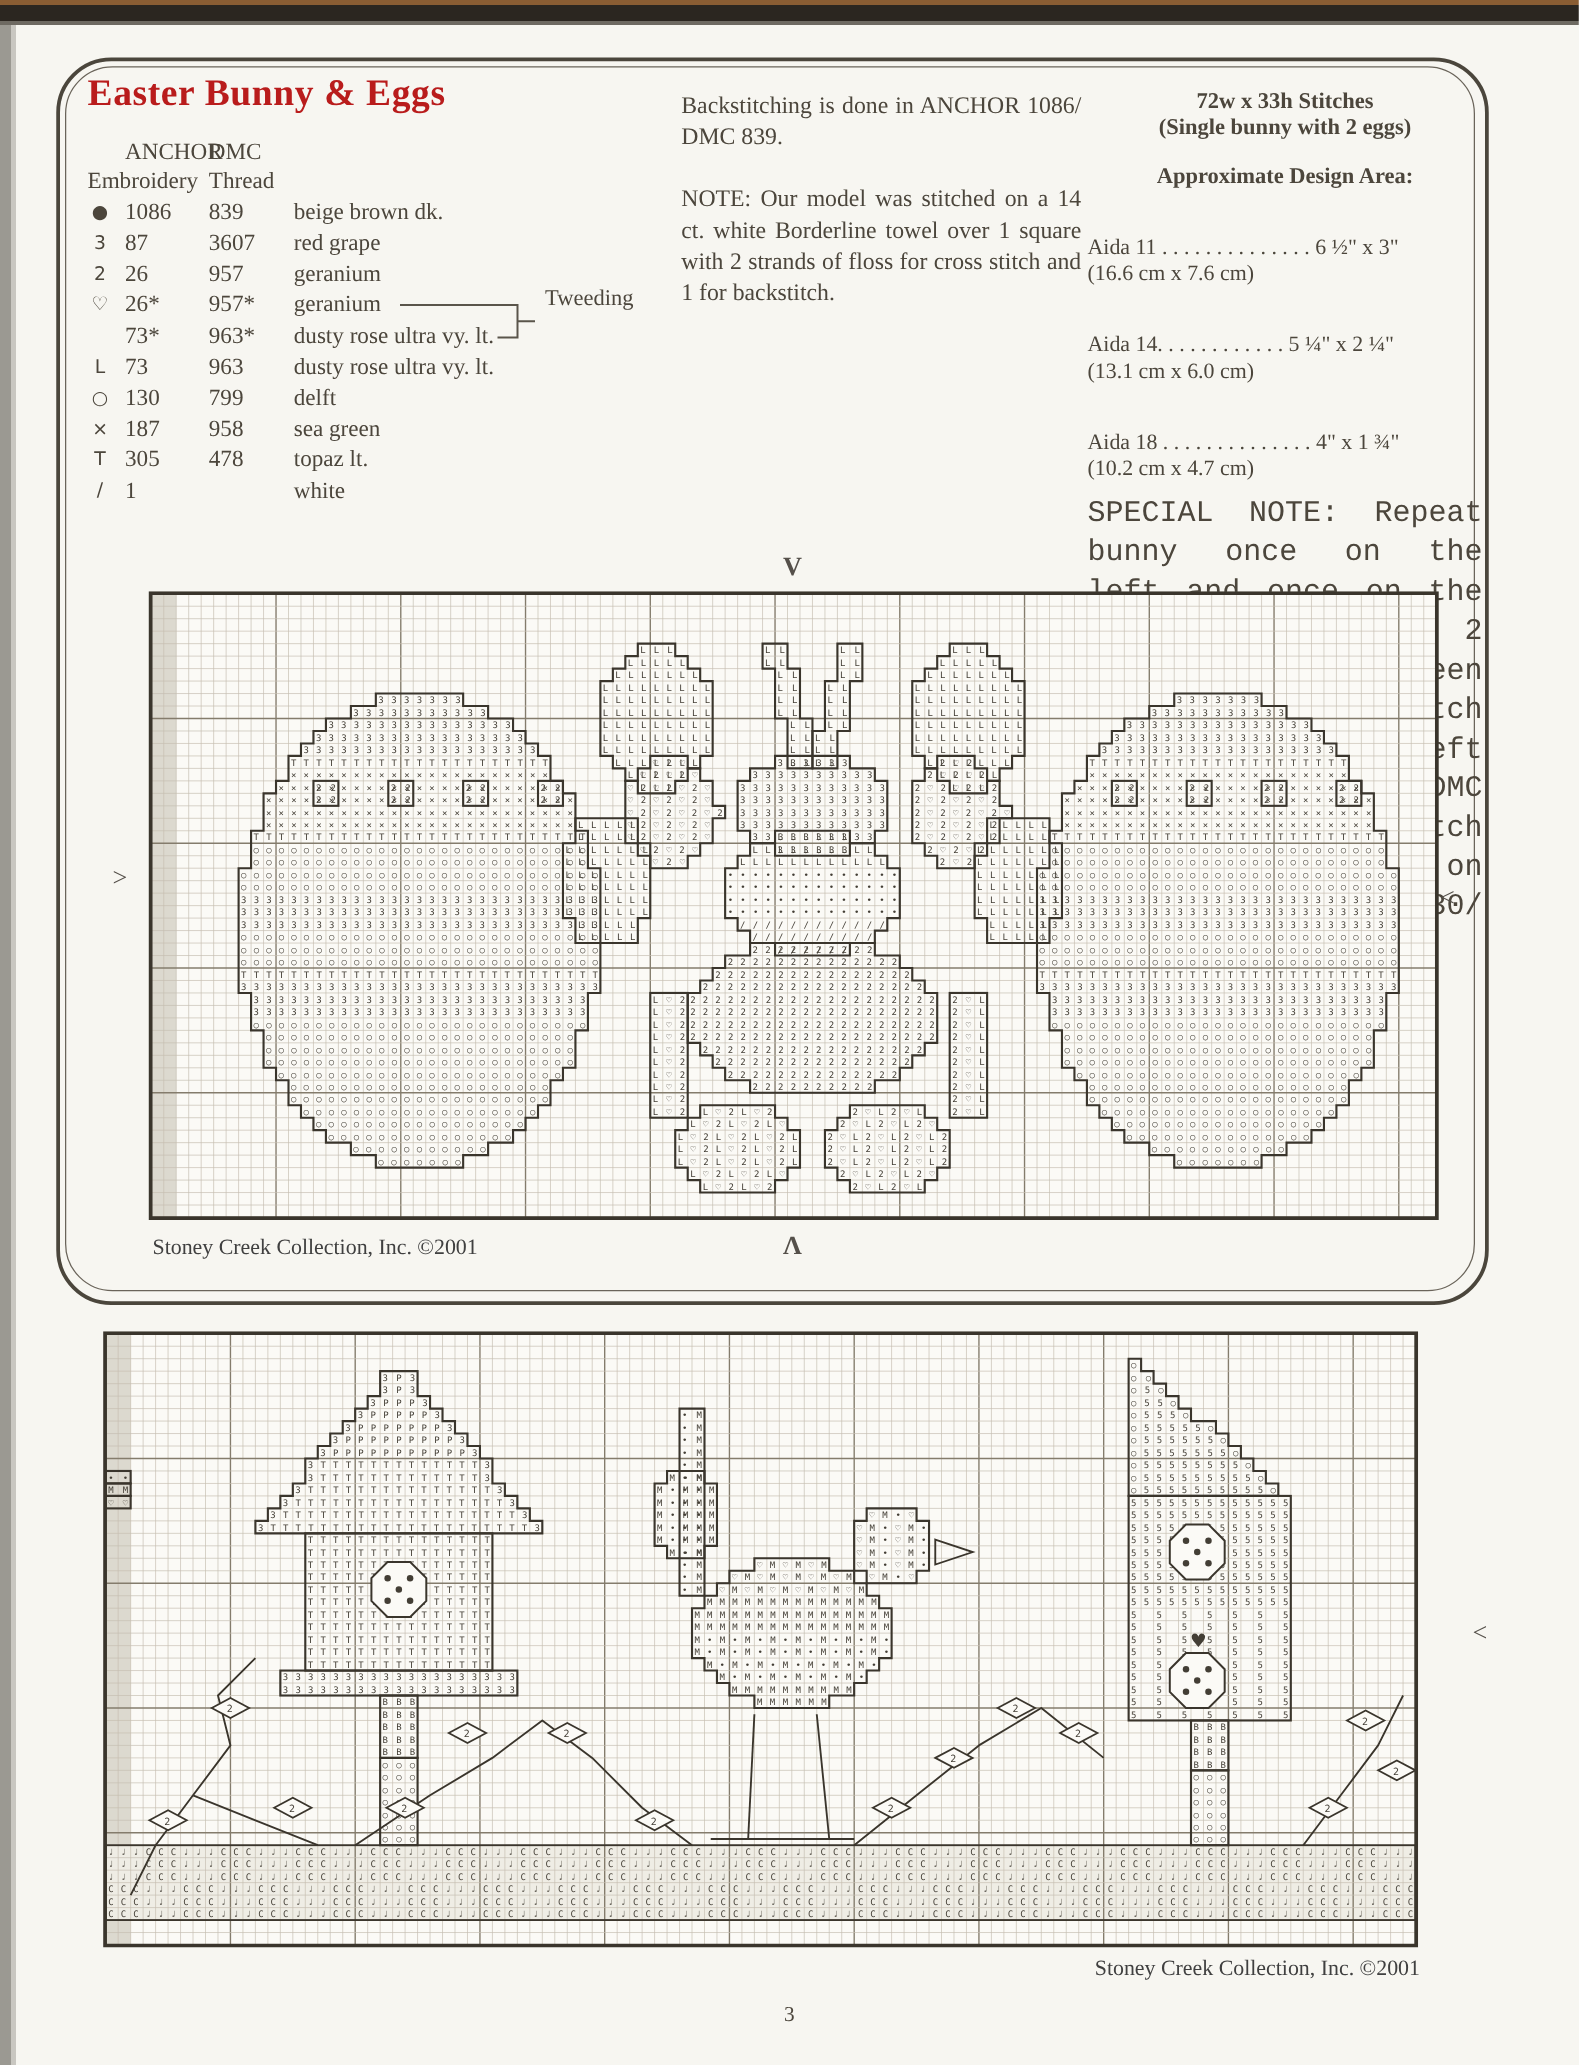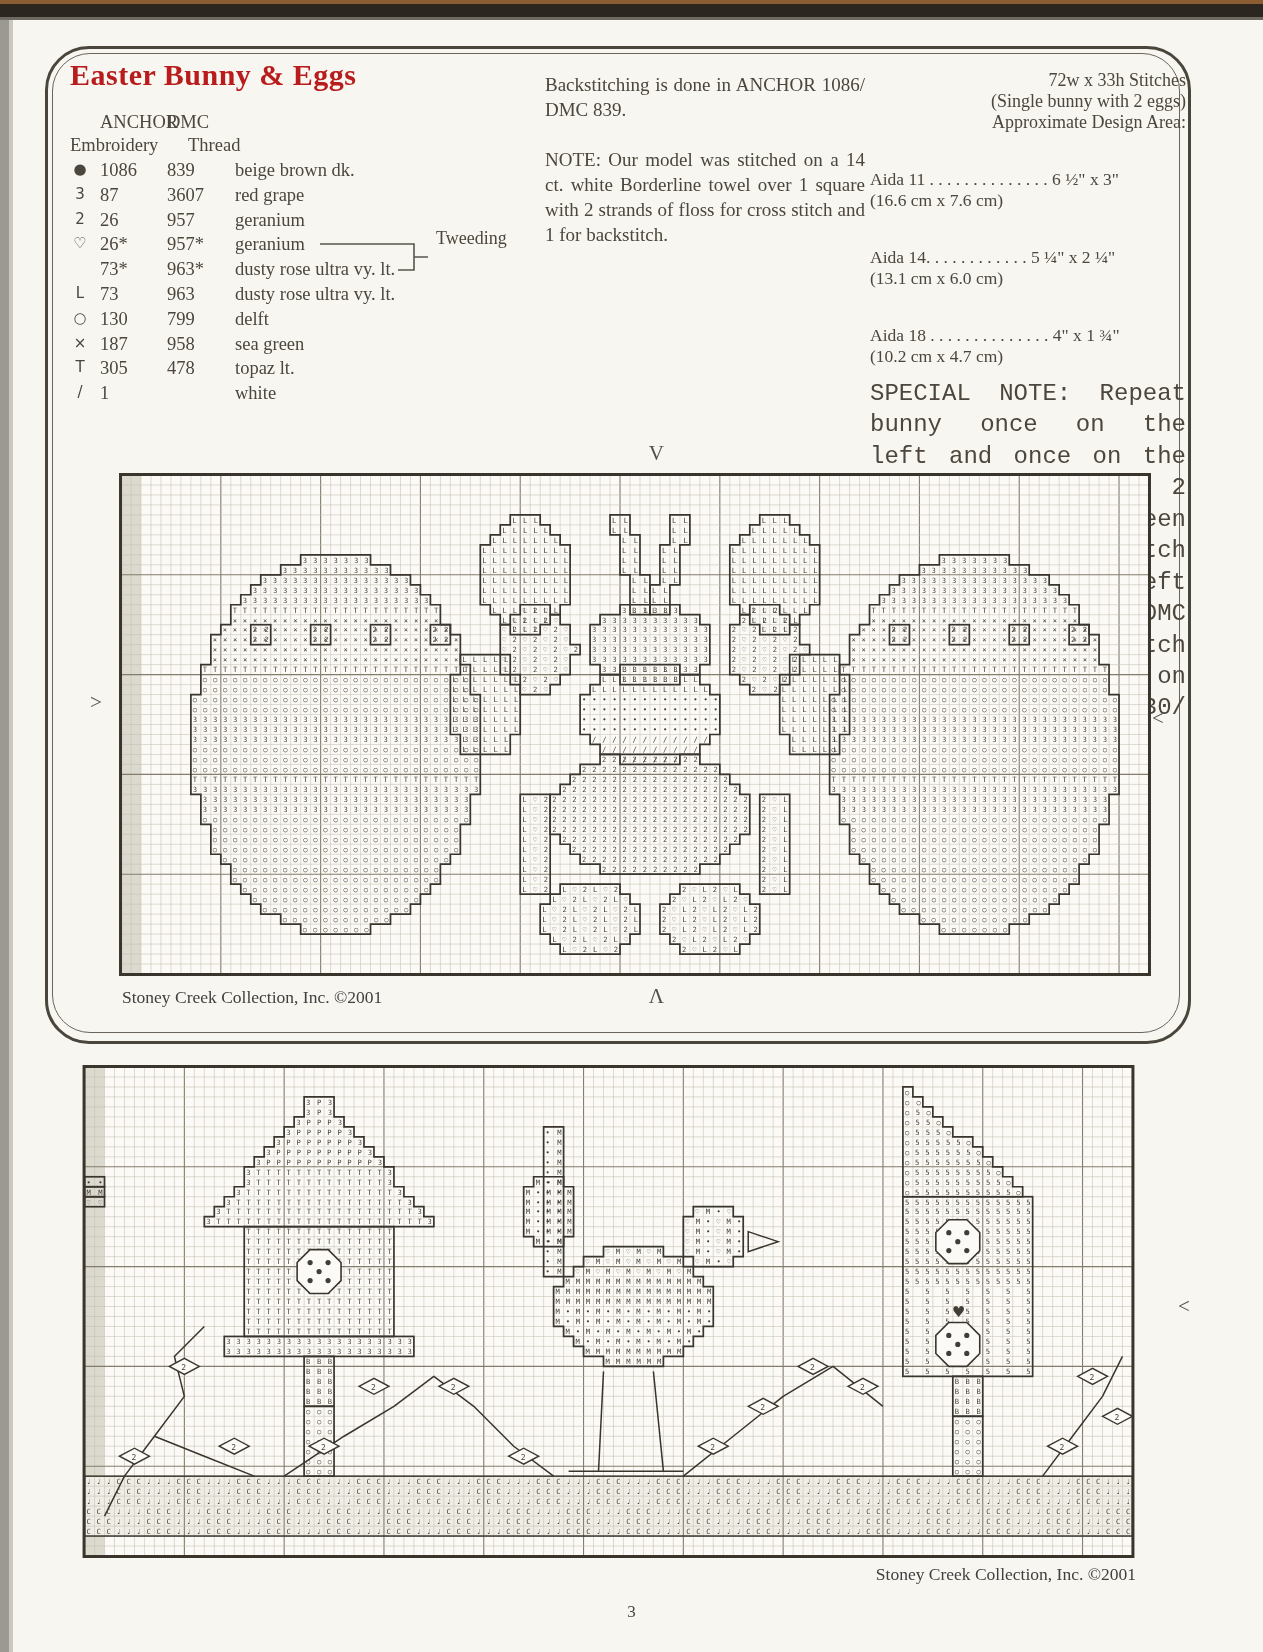--- a/index.html
+++ b/index.html
@@ -26,21 +26,21 @@
   .k-sym{position:absolute;left:0;width:20px;text-align:center;font-family:"DejaVu Sans",sans-serif;font-size:15px;}
   .k-anchor{position:absolute;left:30px;}
   .k-dmc{position:absolute;left:97px;}
   .k-name{position:absolute;left:165px;}
   #tweeding-label{left:436px;top:228px;font-size:18px;}
   
   #notes{left:545px;top:72px;width:320px;font-size:19px;line-height:1.33;text-align:justify;}
   #notes p{margin:0 0 24px 0;}
   
   #stats{left:870px;top:70px;width:316px;font-size:18px;}
-  .ctr{text-align:right;}
+  .ctr{text-align:center;font-weight:bold;}
   .aida-line{white-space:nowrap;font-size:17.5px;margin-top:36px;}
   .aida-metric{padding-right:6px;font-size:17.5px;}
   #special-note{margin-top:11px;text-align:justify;line-height:1.31;font-size:24px;font-family:Liberation Mono, monospace;}
   
   #chart-top-box{left:118px;top:473px;}
   #chart-bottom-box{left:82px;top:1065px;}
   .marker{font-family:"Liberation Serif",serif;font-size:21px;color:#55504a;}
   .caption{font-size:17.5px;color:#404040;white-space:nowrap;}
   #caption-top{left:122px;top:987px;}
   #caption-bottom{left:700px;top:1564px;width:436px;text-align:right;}
@@ -55,21 +55,21 @@
 <div id="panel" class="abs">
   <div id="panel-inner" class="abs"></div>
 </div>
 
 <div id="title" class="abs">Easter Bunny &amp; Eggs</div>
 
 <div id="key" class="abs">
   <div class="key-hdr" style="left:30px;top:0;">ANCHOR</div>
   <div class="key-hdr" style="left:97px;top:0;">DMC</div>
   <div class="key-hdr" style="left:0;top:23px;">Embroidery</div>
-  <div class="key-hdr" style="left:97px;top:23px;margin-left:21px;">Thread</div>
+  <div class="key-hdr" style="left:97px;top:23px;">Thread</div>
   <div id="key-rows">
       <div class="key-row" style="left:0;top:48px;">
       <span class="k-sym">●</span>
       <span class="k-anchor">1086</span>
       <span class="k-dmc">839</span>
       <span class="k-name">beige brown dk.</span>
       </div>
       <div class="key-row" style="left:0;top:72.8px;">
       <span class="k-sym">3</span>
       <span class="k-anchor">87</span>
@@ -131,21 +131,21 @@
 </svg>
 <div id="tweeding-label" class="abs">Tweeding</div>
 
 <div id="notes" class="abs">
   <p>Backstitching is done in ANCHOR 1086/ DMC 839.</p>
   <p>NOTE: Our model was stitched on a 14 ct. white Borderline towel over 1 square with 2 strands of floss for cross stitch and 1 for backstitch.</p>
 </div>
 
 <div id="stats" class="abs">
   <div class="ctr">72w x 33h Stitches</div>
-  <div class="ctr" style="">(Single bunny with 2 eggs)</div>
+  <div class="ctr" style="margin-bottom:18px;">(Single bunny with 2 eggs)</div>
   <div class="ctr">Approximate Design Area:</div>
   <div id="aida-rows">
       <div class="aida-line">Aida 11 . . . . . . . . . . . . . . 6 ½" x 3"</div>
           <div class="aida-metric">(16.6 cm x 7.6 cm)</div>
       <div class="aida-line">Aida 14. . . . . . . . . . . . 5 ¼" x 2 ¼"</div>
           <div class="aida-metric">(13.1 cm x 6.0 cm)</div>
       <div class="aida-line">Aida 18 . . . . . . . . . . . . . . 4" x 1 ¾"</div>
           <div class="aida-metric">(10.2 cm x 4.7 cm)</div>
     </div>
   <div id="special-note">SPECIAL NOTE: Repeat bunny once on the left and once on the right leaving 2 squares in between designs. Cross stitch nose of bunny on left in ANCHOR 187/ DMC 958. Cross stitch nose of bunny on right in ANCHOR 130/ DMC 799.</div>

